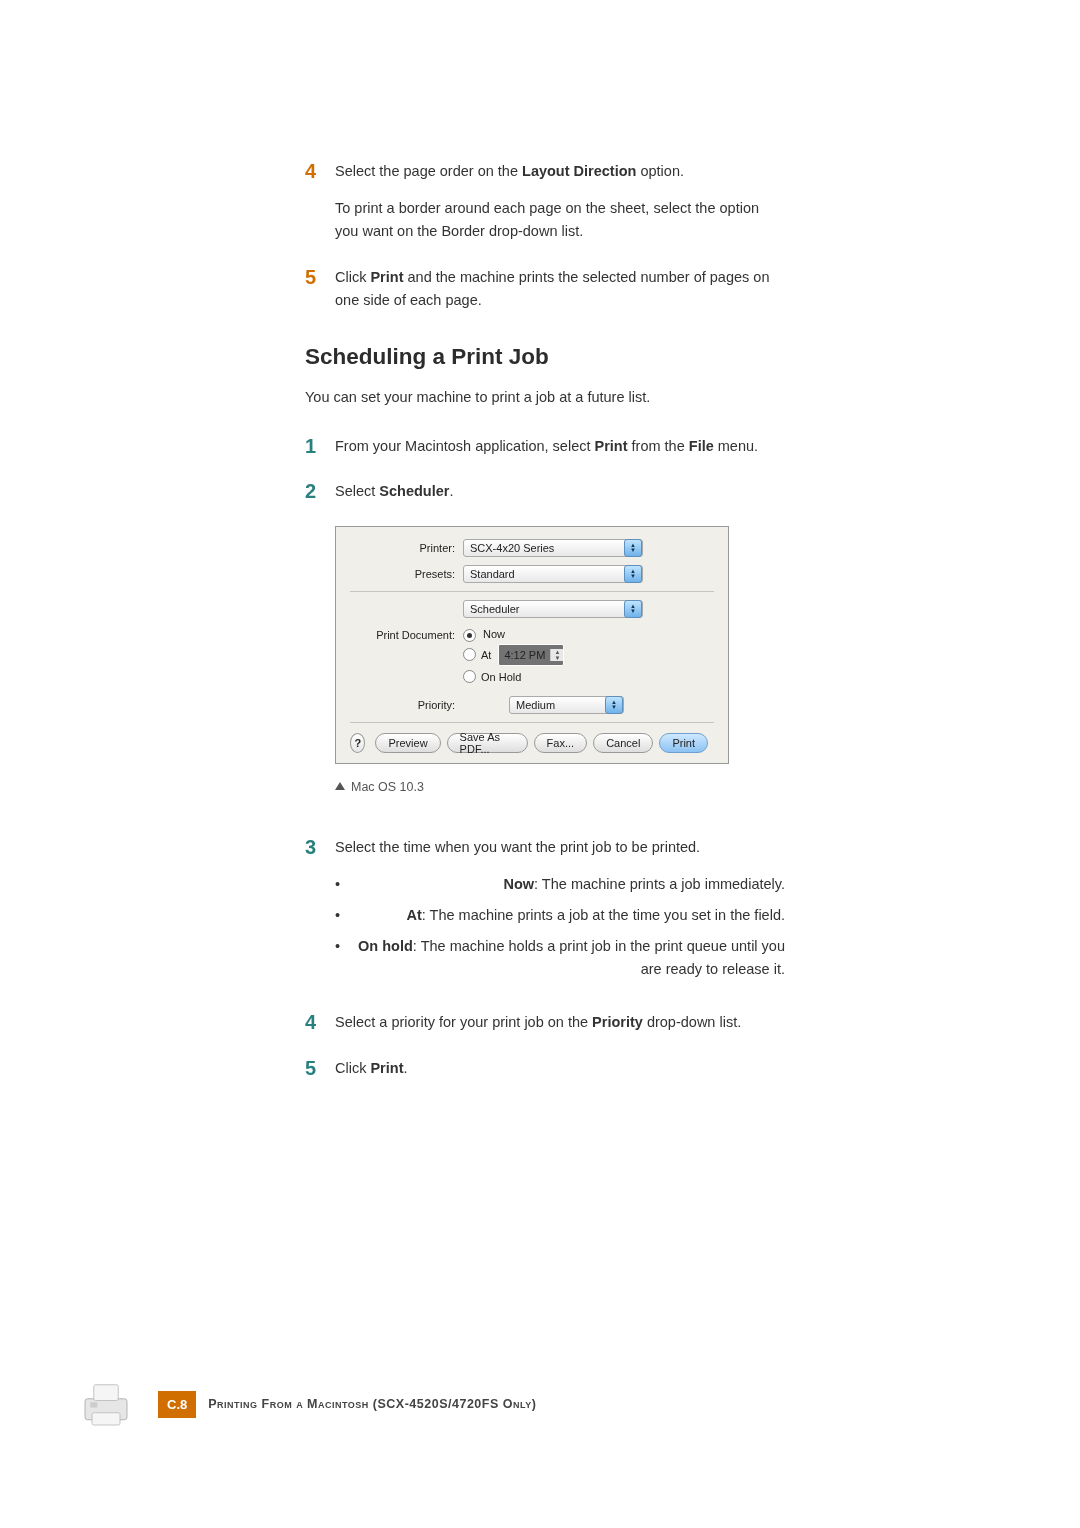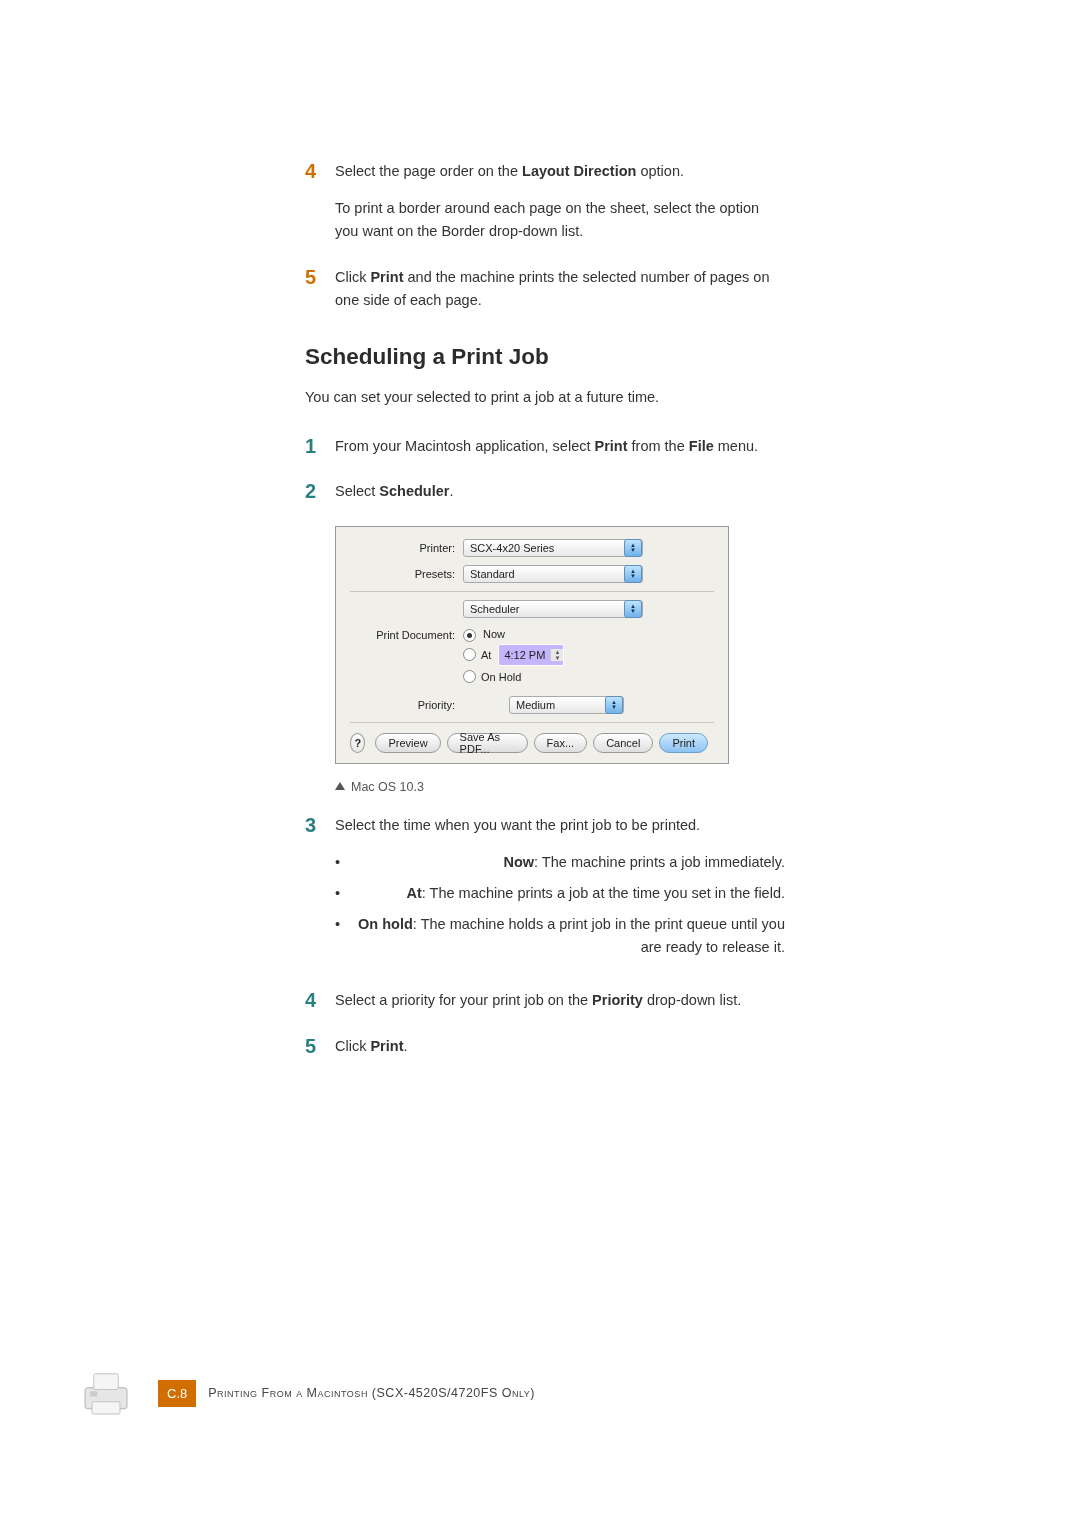--- a/index.html
+++ b/index.html
@@ -120,21 +120,21 @@
   .radio-row { display: flex; align-items: center; gap: 5px; margin-bottom: 2px; }
   .radio {
     width: 11px; height: 11px; border: 1px solid #888; border-radius: 50%;
     display: inline-flex; align-items: center; justify-content: center; background: #fff;
   }
   .radio.selected::after {
     content: ""; width: 5px; height: 5px; background: #333; border-radius: 50%;
   }
   .time-field {
     display: inline-flex; align-items: center;
-    border: 1px solid #fff; background: #c4b5fd; border-radius: 2px;
+    border: 1px solid #fff; background: #737373; border-radius: 2px;
     margin-left: 2px;
   }
   .time-field .val { padding: 1px 5px; font-size: 11px; }
   .time-field .stepper {
     width: 12px;
     background: #e8e8e8;
     border-left: 1px solid #ccc;
     display: flex; flex-direction: column;
     font-size: 6px; line-height: 6px; text-align: center; color:#555;
   }
@@ -159,21 +159,21 @@
   .aqua-btn.default {
     background: linear-gradient(#cfe9ff, #8cc2f2);
     border-color: #6ea0cf;
     font-weight: 500;
   }
   .spacer { flex: 1; }
 
   .caption {
     margin-left: 30px;
     margin-top: 16px;
-    margin-bottom: 20px;
+    margin-bottom: 42px;
     font-size: 12.5px;
     color: #555;
   }
   .caption .tri {
     display: inline-block;
     width: 0; height: 0;
     border-left: 5px solid transparent;
     border-right: 5px solid transparent;
     border-bottom: 8px solid #555;
     margin-right: 6px;
@@ -183,23 +183,24 @@
   .bullets { margin: 8px 0 0 0; padding: 0; list-style: none; text-align: right; }
   .bullets li { margin-bottom: 8px; padding-left: 14px; position: relative; }
   .bullets li::before {
     content: "•"; position: absolute; left: 0; top: 0;
   }
 
   
   .footer {
     position: absolute;
     left: 78px;
-    bottom: 107px;
+    bottom: 96px;
     display: flex;
     align-items: center;
+    font-weight: bold;
   }
   .printer-icon {
     width: 56px;
     margin-right: 24px;
   }
   .page-badge {
     background: #d06f00;
     color: #fff;
     font-size: 13px;
     padding: 6px 9px;
@@ -230,21 +231,21 @@
         </div>
         <div class="step">
           <div class="step-num">5</div>
           <div class="step-body">
             <p>Click <span class="b">Print</span> and the machine prints the selected number of pages on one side of each page.</p>
           </div>
         </div>
       </div>
 
     <h2 class="section">Scheduling a Print Job</h2>
-    <p class="intro">You can set your selected to print a job at a future time.</p>
+    <p class="intro">You can set your machine to print a job at a future list.</p>
 
     <div id="steps-b-first">
         <div class="step">
           <div class="step-num teal">1</div>
           <div class="step-body">
             <p>From your Macintosh application, select <span class="b">Print</span> from the <span class="b">File</span> menu.</p>
           </div>
         </div>
         <div class="step">
           <div class="step-num teal">2</div>

